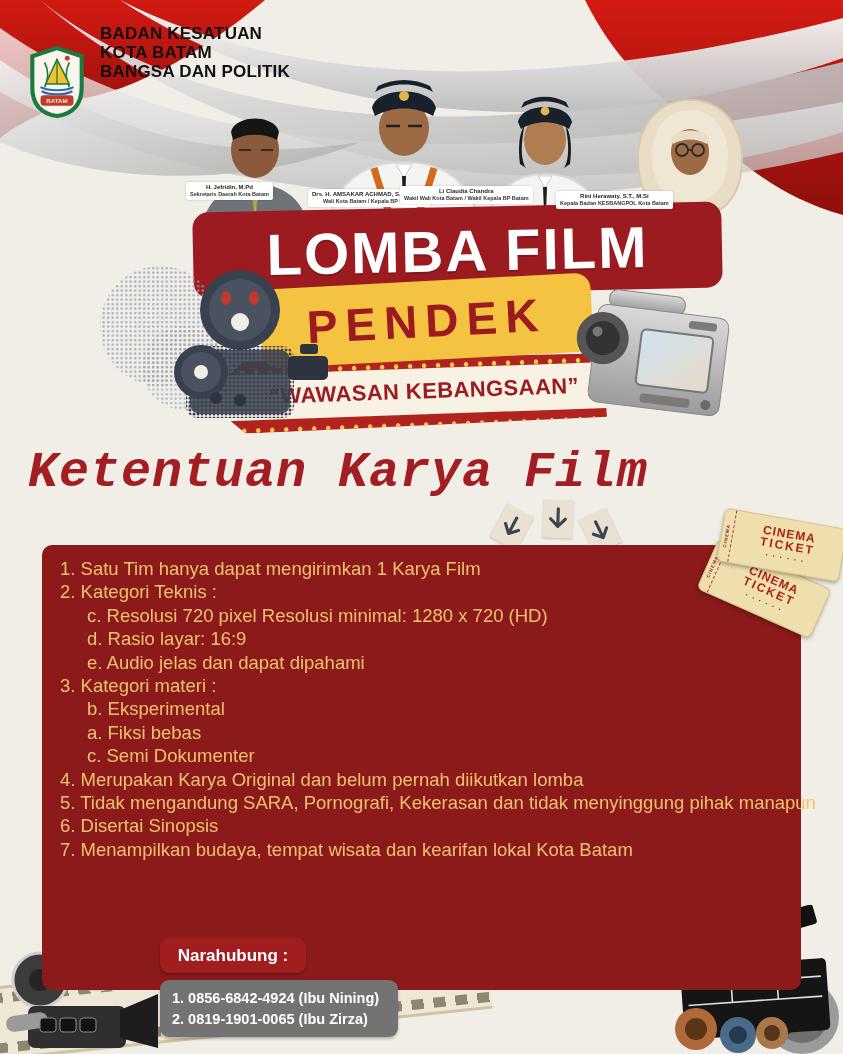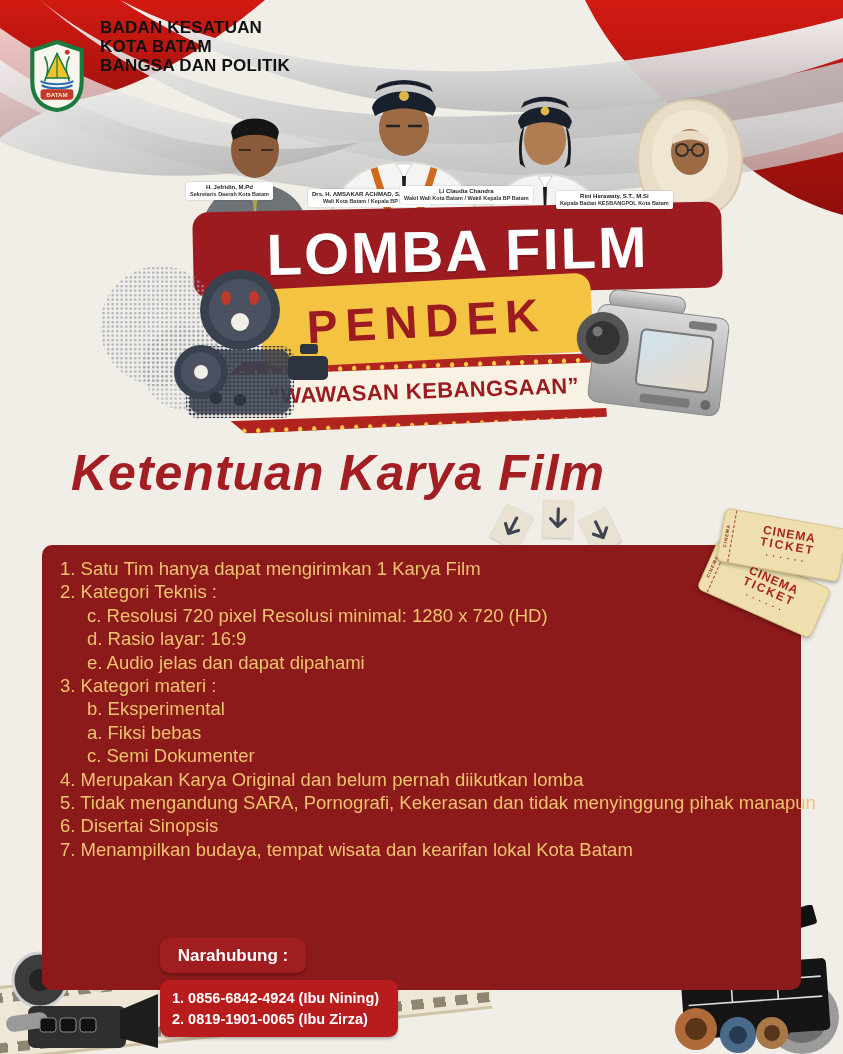--- a/index.html
+++ b/index.html
@@ -3,21 +3,21 @@
 <meta charset="utf-8">
 <style>
   html,body{margin:0;padding:0;}
   body{font-family:"Liberation Sans", sans-serif;}
   .poster{position:relative;width:843px;height:1054px;background:#f1eee8;overflow:hidden;}
 
   
   .drapery{position:absolute;top:0;left:0;width:843px;height:240px;z-index:1;}
 
   
-  .header{position:absolute;top:14px;left:28px;z-index:7;display:flex;align-items:flex-start;}
+  .header{position:absolute;top:20px;left:28px;z-index:7;display:flex;align-items:flex-start;}
   .crest{width:58px;height:72px;margin-top:26px;}
   .agency{margin-left:14px;color:#111;font-weight:800;font-size:17px;line-height:19px;letter-spacing:.2px;margin-top:4px;}
 
   
   .official{position:absolute;z-index:3;}
   .caption{position:absolute;z-index:6;background:#ffffff;border-radius:2px;padding:2px 4px 2px 4px;text-align:center;box-shadow:0 0 2px rgba(0,0,0,.25);}
   .caption .nm{font-size:6px;font-weight:700;color:#1c1c1c;line-height:7px;white-space:nowrap;}
   .caption .tt{font-size:5.5px;font-weight:700;color:#333;line-height:7px;white-space:nowrap;}
 
   
@@ -33,21 +33,21 @@
   .marquee:before,.marquee:after{content:"";position:absolute;left:0;width:100%;height:13px;
     background-color:#b1231f;background-image:radial-gradient(circle,#ffcf4a 2px,rgba(0,0,0,0) 2.6px);
     background-size:14px 13px;background-position:4px 4px;}
   .marquee:before{top:0;}
   .marquee:after{bottom:0;}
   .marquee .tg{position:absolute;left:44px;right:6px;top:0;bottom:0;display:flex;align-items:center;justify-content:center;
     color:#9b1b20;font-weight:800;font-size:22px;letter-spacing:.4px;white-space:nowrap;}
 
   
   .script-heading{position:absolute;left:0;top:444px;width:676px;text-align:center;z-index:4;
-    font-family:Liberation Sans, sans-serif;font-style:italic;font-weight:700;font-size:50px;color:#a21e22;letter-spacing:1px;}
+    font-family:Liberation Mono, monospace;font-style:italic;font-weight:700;font-size:50px;color:#a21e22;letter-spacing:1px;}
 
   
   .arrow-chip{position:absolute;z-index:4;width:30px;height:38px;background:#e9e2d2;box-shadow:0 1px 2px rgba(0,0,0,.2);display:flex;align-items:center;justify-content:center;}
 
   
   .rules-box{position:absolute;left:42px;top:545px;width:759px;height:445px;background:#8c1a1a;border-radius:10px;z-index:5;
     padding:12px 0 0 18px;box-sizing:border-box;}
   .rule-line{color:#efc36e;font-size:18.5px;font-weight:500;line-height:23.4px;white-space:nowrap;}
   .rule-line.indent{margin-left:27px;}
 
@@ -67,21 +67,21 @@
   
   .filmstrip{position:absolute;left:-30px;top:962px;width:520px;height:68px;background:#efe7d6;z-index:2;transform:rotate(-6deg);
     border-top:3px solid #cfc3a6;border-bottom:3px solid #cfc3a6;}
   .filmstrip:before,.filmstrip:after{content:"";position:absolute;left:0;width:100%;height:10px;
     background-image:repeating-linear-gradient(90deg,#8f8672 0 12px,rgba(0,0,0,0) 12px 22px);}
   .filmstrip:before{top:4px;}
   .filmstrip:after{bottom:4px;}
 
   .contact-badge{position:absolute;left:160px;top:938px;width:146px;height:35px;background:#a01d20;border-radius:9px;z-index:6;
     display:flex;align-items:center;justify-content:center;color:#fff;font-weight:700;font-size:17px;box-shadow:0 2px 3px rgba(0,0,0,.25);}
-  .contact-box{position:absolute;left:160px;top:980px;width:238px;height:57px;background:#b91c1c;border-radius:9px;z-index:6;
+  .contact-box{position:absolute;left:160px;top:980px;width:238px;height:57px;background:#737373;border-radius:9px;z-index:6;
     display:flex;flex-direction:column;justify-content:center;padding-left:12px;box-sizing:border-box;box-shadow:0 2px 3px rgba(0,0,0,.25);}
   .contact-line{color:#fff;font-weight:800;font-size:14.5px;line-height:21px;white-space:nowrap;}
 
   .svg-abs{position:absolute;}
 </style>
 </head>
 <body>
 
 <div class="poster">
 

